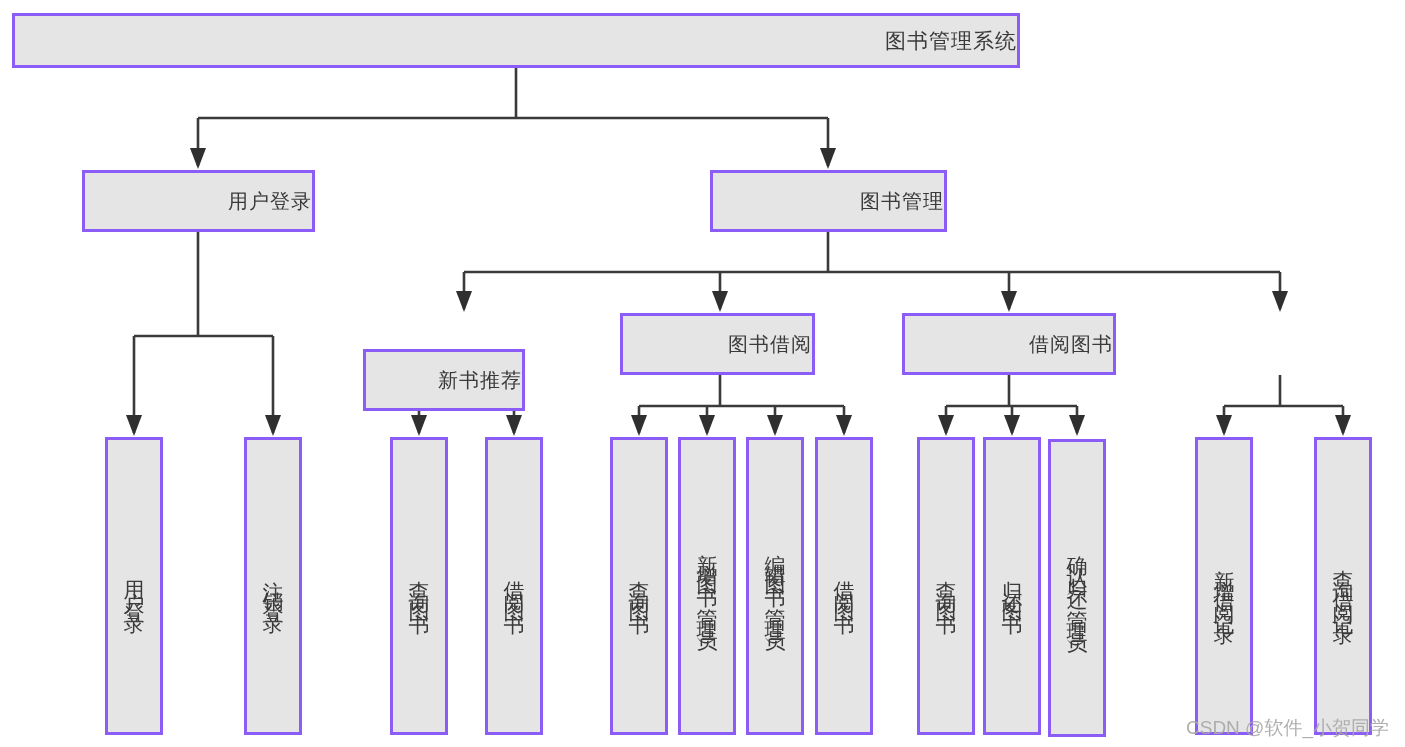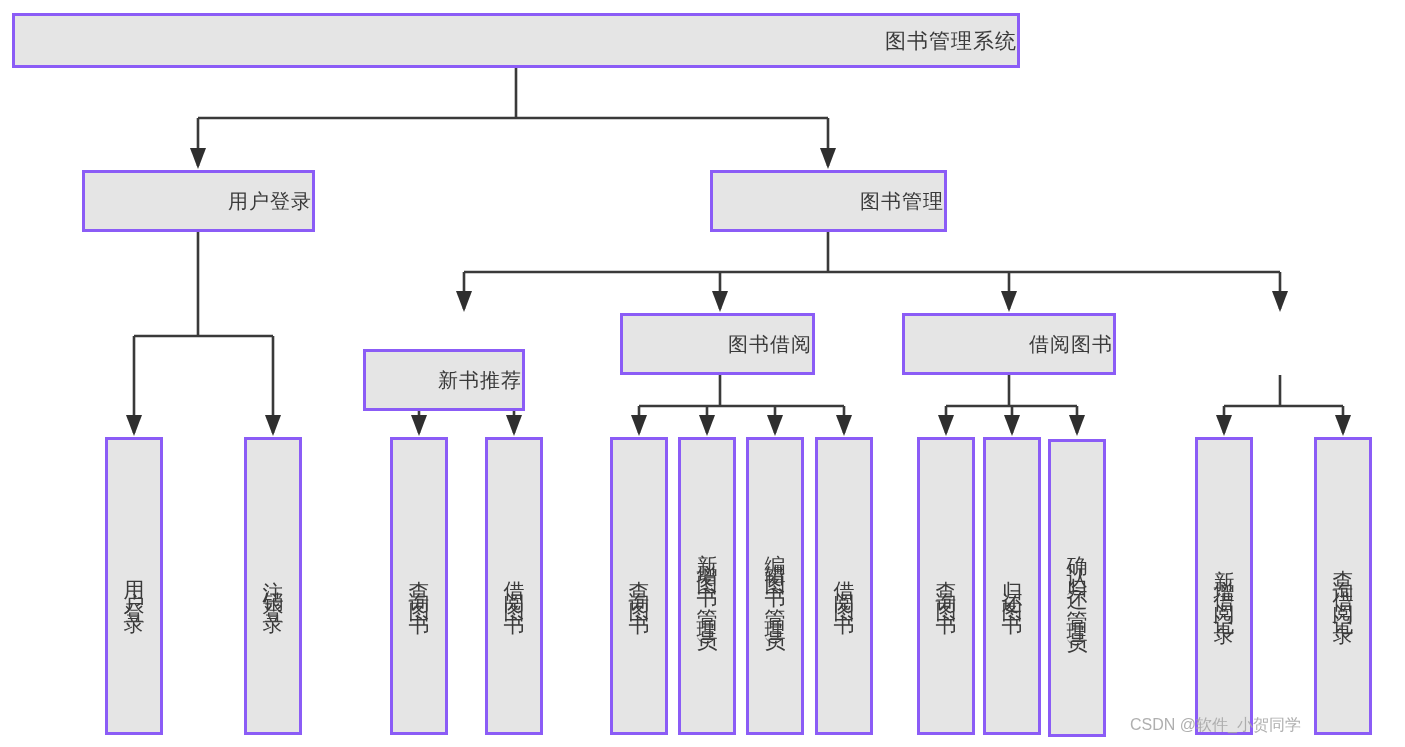--- a/index.html
+++ b/index.html
@@ -56,23 +56,23 @@
   .vbox .vtext {
     writing-mode: vertical-rl;
     font-size: 21px;
     letter-spacing: 11px;
     line-height: 52px;
     white-space: nowrap;
   }
 
   .watermark {
     position: absolute;
-    left: 1130px;
+    left: 1186px;
     top: 715px;
-    font-size: 16px;
+    font-size: 19px;
     color: rgba(168, 168, 168, 0.92);
     white-space: nowrap;
   }
 </style>
 </head>
 <body>
 
 <div class="canvas">
 
   <svg class="connectors" viewBox="0 0 1405 747">

